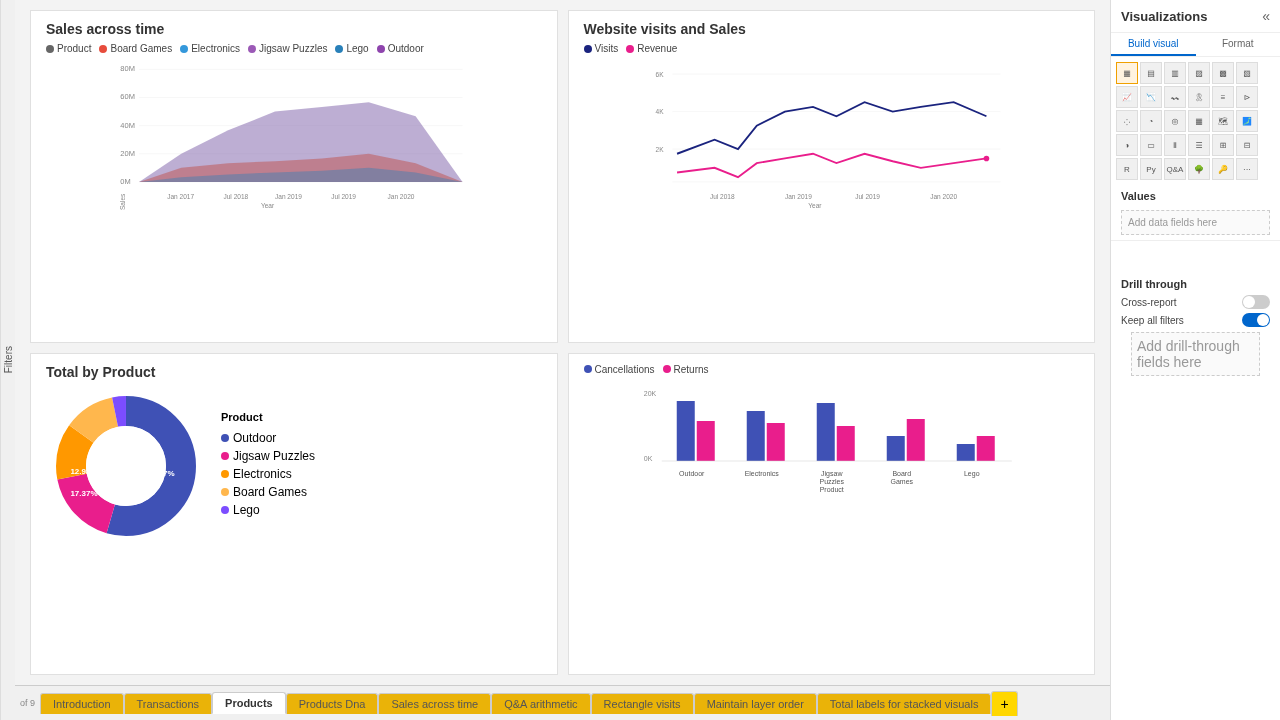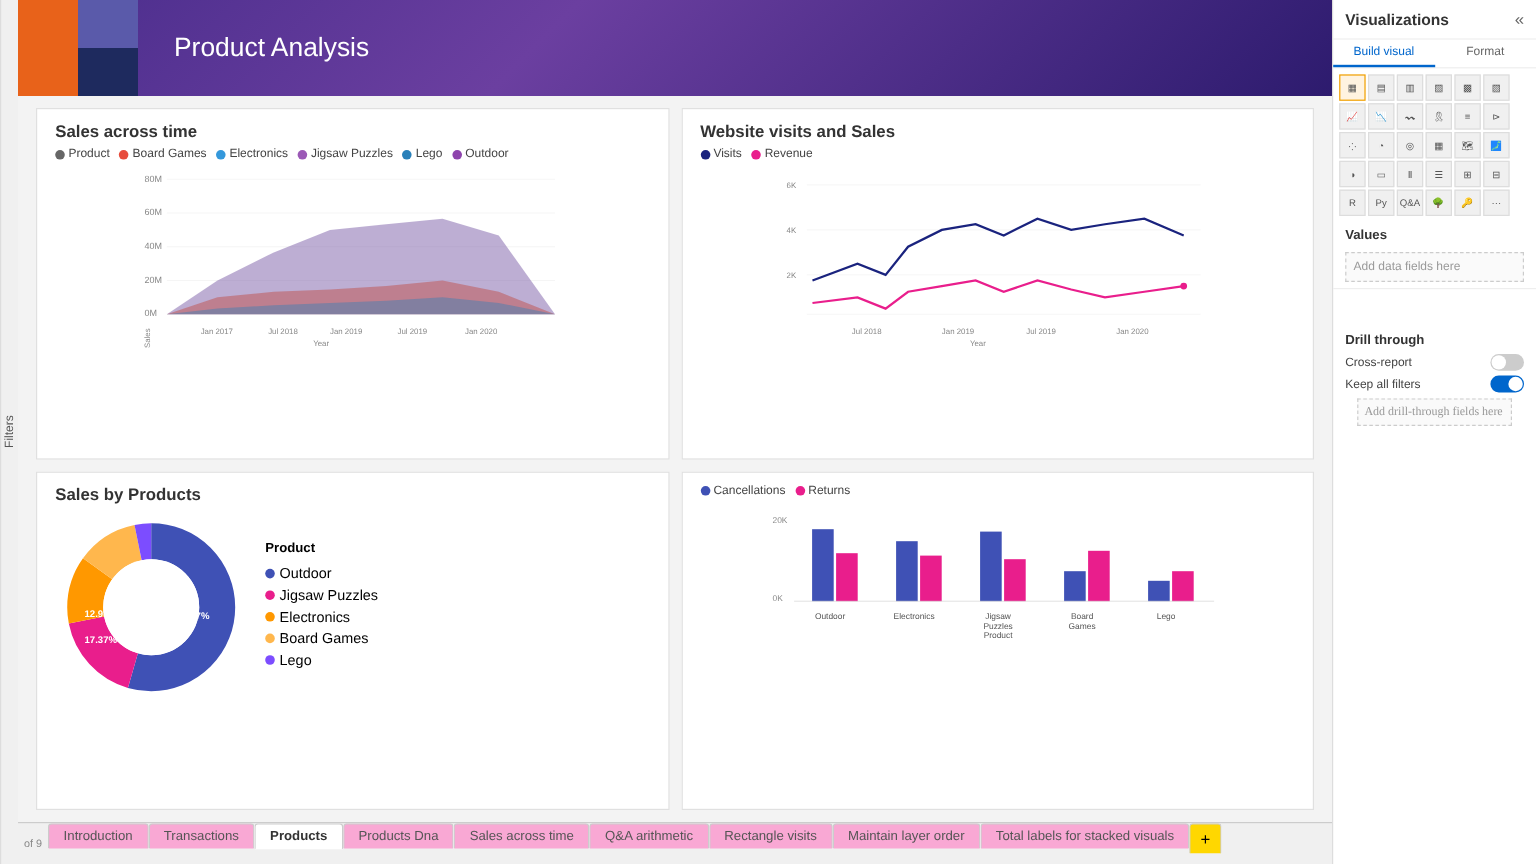--- a/index.html
+++ b/index.html
@@ -26,22 +26,22 @@
     .chart-title { font-size: 14px; font-weight: 600; color: #333; margin-bottom: 6px; }
 
     .legend { display: flex; flex-wrap: wrap; gap: 8px; margin-bottom: 6px; font-size: 10px; color: #444; align-items: center; }
     .legend-item { display: flex; align-items: center; gap: 3px; }
     .legend-dot { width: 8px; height: 8px; border-radius: 50%; }
 
     
     .chart-svg { width: 100%; height: 150px; }
 
     
-    .tabs-bar { height: 35px; background: #f0f0f0; border-top: 1px solid #ccc; display: flex; align-items: flex-start; padding: 0 5px; gap: 0; overflow: hidden; }
-    .tab { padding: 4px 12px; font-size: 11px; color: #555; background: #f9a8d4; border: 1px solid #ccc; border-bottom: none; cursor: pointer; white-space: nowrap; border-radius: 3px 3px 0 0; }
+    .tabs-bar { height: 35px; background: #f0f0f0; border-top: 1px solid #ccc; display: flex; align-items: center; padding: 0 5px; gap: 0; overflow: hidden; }
+    .tab { padding: 4px 12px; font-size: 11px; color: #555; background: #eab308; border: 1px solid #ccc; border-bottom: none; cursor: pointer; white-space: nowrap; border-radius: 3px 3px 0 0; }
     .tab.active { background: white; color: #333; border-bottom: 1px solid white; font-weight: 600; }
     .tab-add { background: #ffd700; border: 1px solid #ccc; border-bottom: none; padding: 4px 8px; border-radius: 3px 3px 0 0; font-size: 14px; }
 
     
     .right-panel { width: 170px; background: white; border-left: 1px solid #ddd; display: flex; flex-direction: column; }
 
     .viz-header { display: flex; justify-content: space-between; align-items: center; padding: 8px 10px; border-bottom: 1px solid #eee; }
     .viz-title { font-size: 13px; font-weight: 600; color: #333; }
     .viz-close { cursor: pointer; color: #666; font-size: 14px; }
 
@@ -62,47 +62,38 @@
 
     .drill-section { padding: 5px 10px; border-top: 1px solid #eee; }
     .drill-title { font-size: 11px; font-weight: 600; color: #333; margin-bottom: 5px; margin-top: 32px; }
 
     .drill-row { display: flex; justify-content: space-between; align-items: center; margin-bottom: 4px; font-size: 10px; color: #444; }
     .toggle { width: 28px; height: 14px; border-radius: 7px; display: flex; align-items: center; padding: 1px; cursor: pointer; }
     .toggle.off { background: #ccc; justify-content: flex-start; }
     .toggle.on { background: #0066cc; justify-content: flex-end; }
     .toggle-knob { width: 12px; height: 12px; background: white; border-radius: 50%; }
 
-    .drill-field { margin: 5px 10px; padding: 5px; border: 1px dashed #ccc; font-size: 10px; color: #999; background: #fafafa; font-family: Liberation Serif, serif; }
+    .drill-field { margin: 5px 10px; padding: 5px; border: 1px dashed #ccc; font-size: 14px; color: #999; background: #fafafa; }
 
     
     .pie-container { display: flex; align-items: center; gap: 15px; }
     .pie-legend-item { display: flex; align-items: center; gap: 4px; margin-bottom: 4px; }
     .pie-legend-dot { width: 8px; height: 8px; border-radius: 50%; }
   </style>
 </head>
 <body>
 
 <div class="main-container">
 
   <div class="filter-side">
     <div class="filter-text">Filters</div>
   </div>
 
   <div class="content-area">
 
-    <div class="header">
-      <div class="header-logo">
-        <div class="logo-orange-top"></div>
-        <div class="logo-blue-top"></div>
-        <div class="logo-orange-bottom"></div>
-        <div class="logo-blue-bottom"></div>
-      </div>
-      <span class="header-title">Product Analysis</span>
-    </div>
 
     <div class="dashboard">
 
       <div class="chart-panel">
         <div class="chart-title">Sales across time</div>
         <div class="legend">
           <div class="legend-item">
             <div class="legend-dot" style="background:#666"></div>
             <span>Product</span>
           </div>
@@ -187,21 +178,21 @@
 
           <text x="60" y="148" font-size="7" fill="#888">Jul 2018</text>
           <text x="140" y="148" font-size="7" fill="#888">Jan 2019</text>
           <text x="215" y="148" font-size="7" fill="#888">Jul 2019</text>
           <text x="295" y="148" font-size="7" fill="#888">Jan 2020</text>
           <text x="165" y="158" font-size="7" fill="#888">Year</text>
         </svg>
       </div>
 
       <div class="chart-panel">
-        <div class="chart-title">Sales by Products</div>
+        <div class="chart-title">Total by Product</div>
         <div class="pie-container">
 
           <svg width="160" height="160" viewBox="0 0 160 160">
 
             <circle cx="80" cy="80" r="55" fill="none" stroke="#3f51b5" stroke-width="30" stroke-dasharray="188 345" stroke-dashoffset="0" transform="rotate(-90 80 80)"></circle>
 
             <circle cx="80" cy="80" r="55" fill="none" stroke="#e91e8c" stroke-width="30" stroke-dasharray="60 345" stroke-dashoffset="-188" transform="rotate(-90 80 80)"></circle>
 
             <circle cx="80" cy="80" r="55" fill="none" stroke="#ff9800" stroke-width="30" stroke-dasharray="45 345" stroke-dashoffset="-248" transform="rotate(-90 80 80)"></circle>
 

